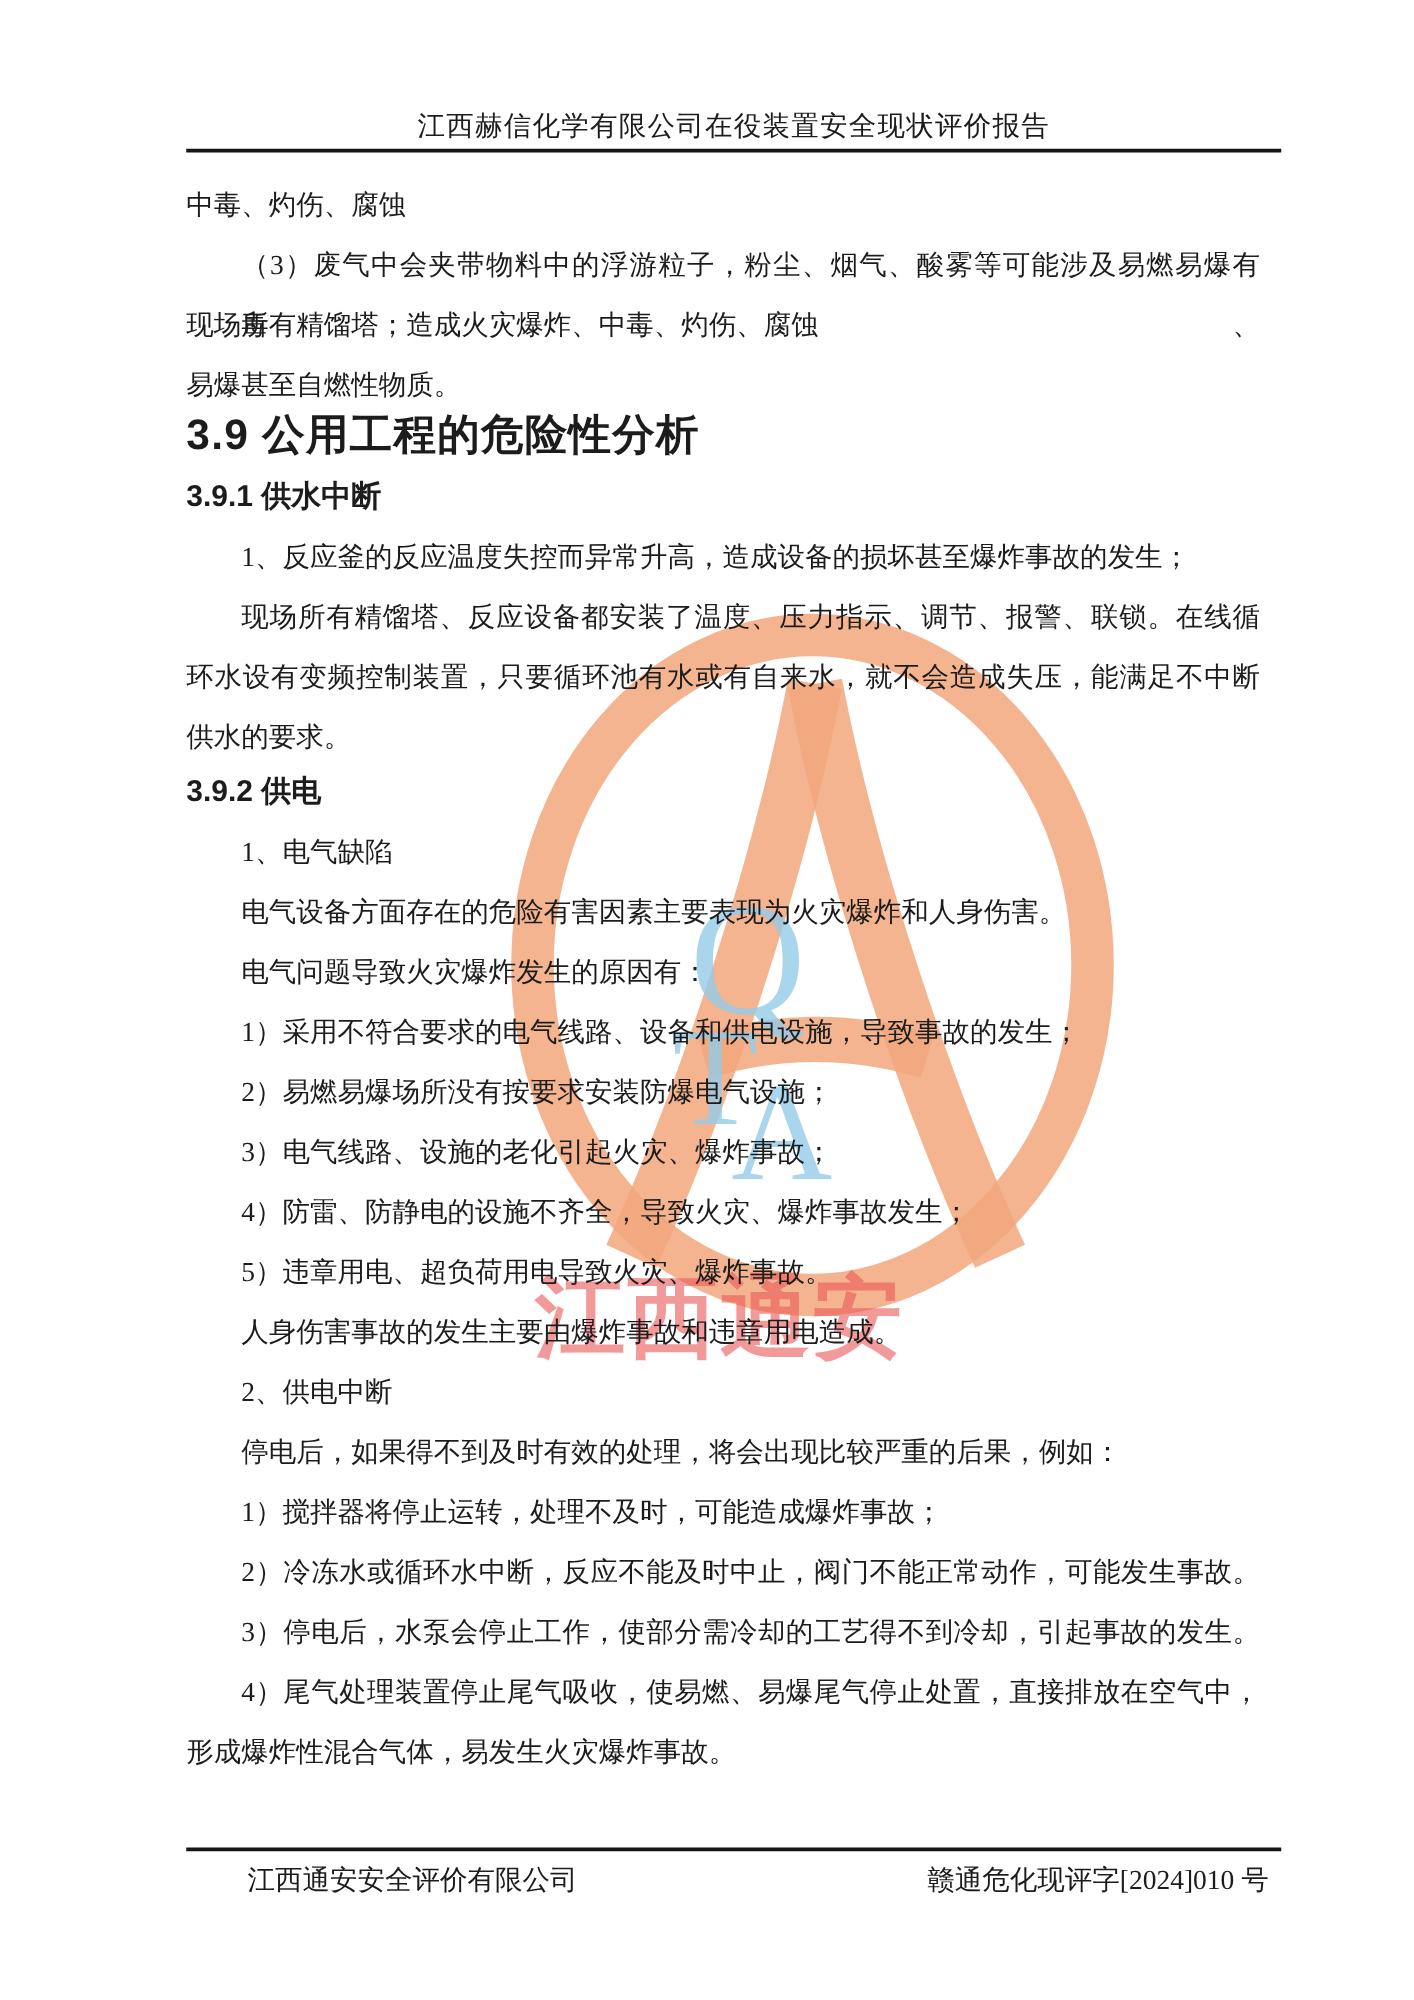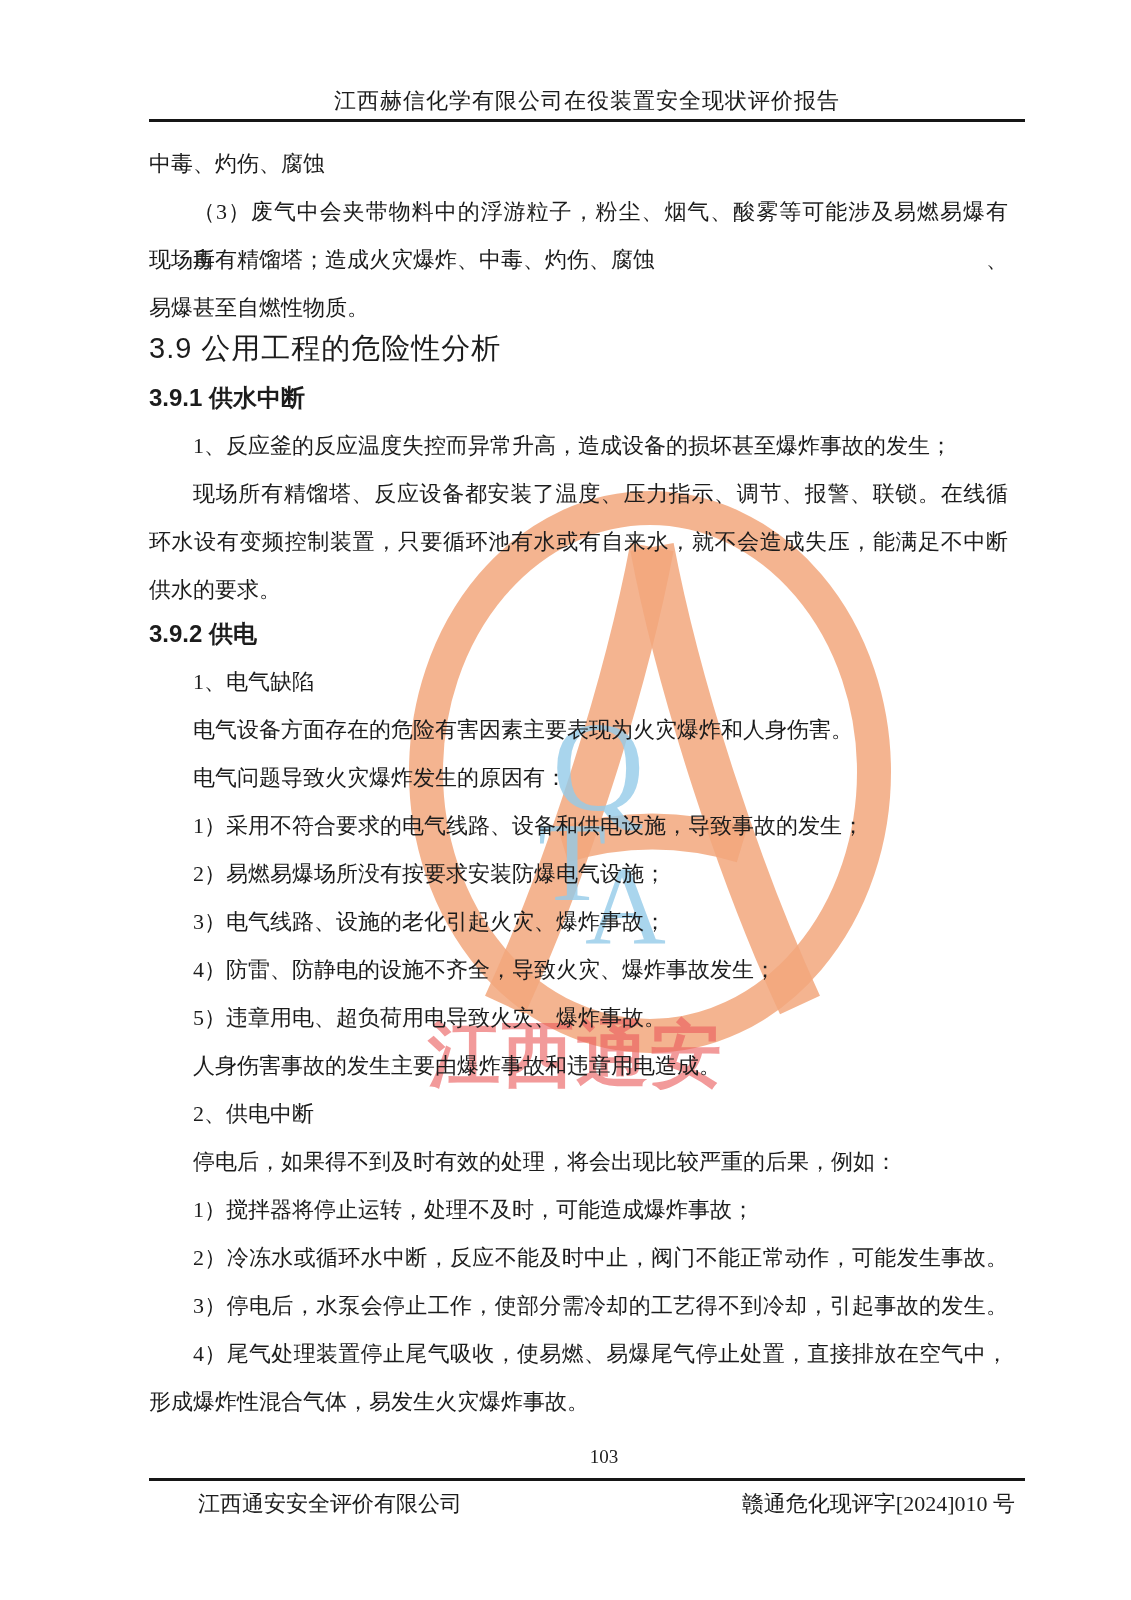--- a/index.html
+++ b/index.html
@@ -49,21 +49,21 @@
     white-space:nowrap;
   }
   .line.fill{
     white-space:normal;
     text-align:justify;
     text-align-last:justify;
   }
   .line.indent{padding-left:44px;}
   .line.h1{
     font-family:"Liberation Sans","DejaVu Sans",sans-serif;
-    font-weight:normal;font-size:29px;line-height:52px;height:52px;
+    font-weight:bold;font-size:34px;line-height:52px;height:52px;
     margin-top:-10px;letter-spacing:1px;
   }
   .line.h2{
     font-family:Liberation Sans, sans-serif;
     font-weight:bold;font-size:24px;line-height:48px;height:48px;
   }
   .line.h2s{
     font-family:"Liberation Sans","DejaVu Sans",sans-serif;
     font-weight:bold;font-size:24px;line-height:40px;height:44px;
   }
@@ -128,18 +128,17 @@
       <div class="line body indent">人身伤害事故的发生主要由爆炸事故和违章用电造成。</div>
       <div class="line body indent">2、供电中断</div>
       <div class="line body indent">停电后，如果得不到及时有效的处理，将会出现比较严重的后果，例如：</div>
       <div class="line body indent">1）搅拌器将停止运转，处理不及时，可能造成爆炸事故；</div>
       <div class="line body indent fill">2）冷冻水或循环水中断，反应不能及时中止，阀门不能正常动作，可能发生事故。</div>
       <div class="line body indent fill">3）停电后，水泵会停止工作，使部分需冷却的工艺得不到冷却，引起事故的发生。</div>
       <div class="line body indent fill">4）尾气处理装置停止尾气吸收，使易燃、易爆尾气停止处置，直接排放在空气中，</div>
       <div class="line body">形成爆炸性混合气体，易发生火灾爆炸事故。</div>
     </div>
 
-  <div class="page-number">103</div>
   <div class="footer-rule"></div>
   <div class="footer-left">江西通安安全评价有限公司</div>
   <div class="footer-right">赣通危化现评字[2024]010 号</div>
 
 </div>
 
 </body></html>

